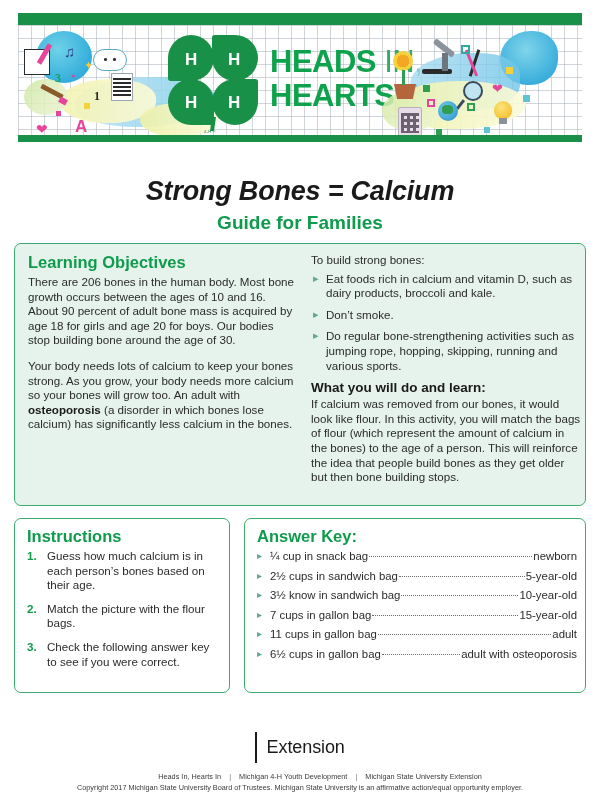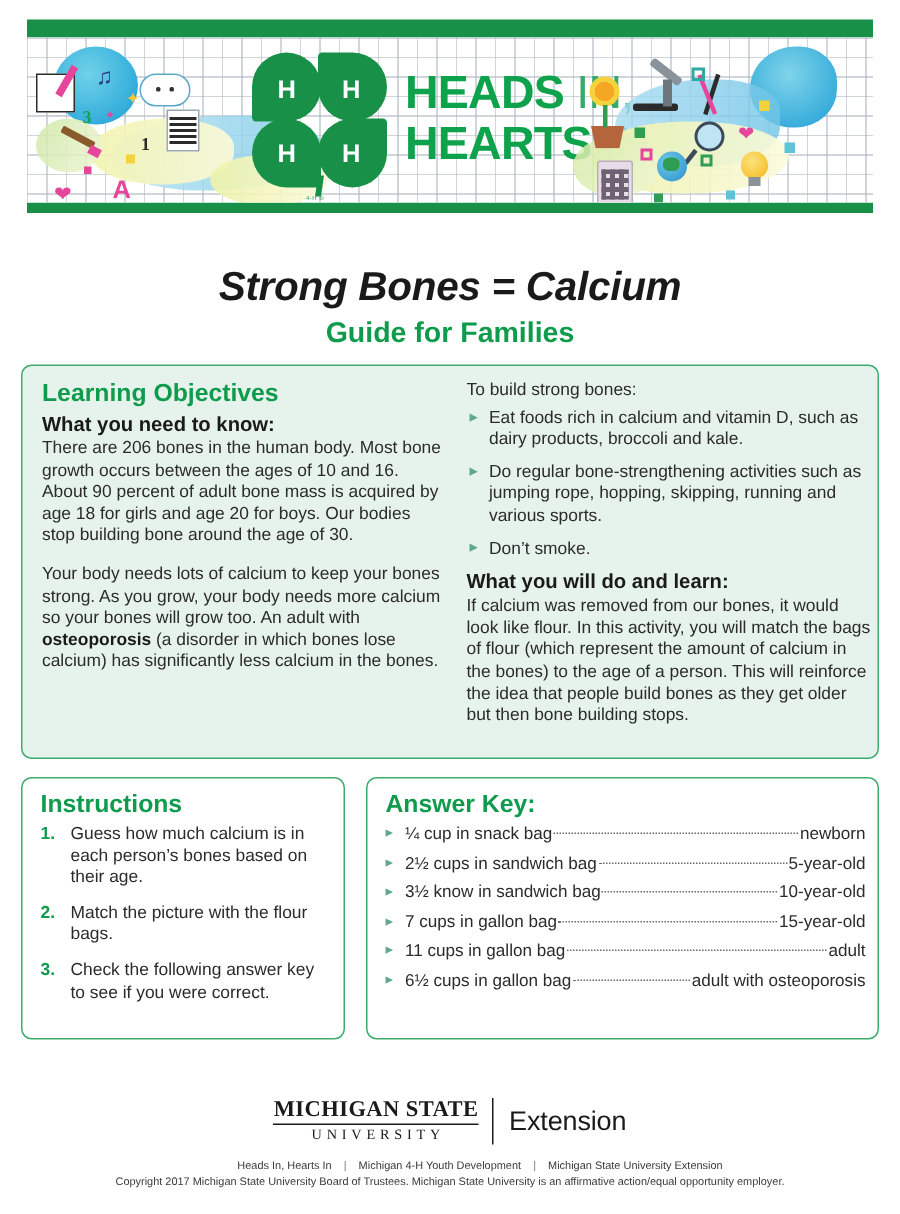--- a/index.html
+++ b/index.html
@@ -274,31 +274,30 @@
   </div>
 </div>
 
 <h1 class="title">Strong Bones = Calcium</h1>
 <h2 class="subtitle">Guide for Families</h2>
 
 <div class="box mint" id="lo-box">
   <div class="lo-cols">
     <div class="lo-left">
       <div class="box-h">Learning Objectives</div>
-      <div class="sub-h">What you need to know:</div>
       <p class="body">There are 206 bones in the human body. Most bone growth occurs between the ages of 10 and 16. About 90 percent of adult bone mass is acquired by age 18 for girls and age 20 for boys. Our bodies stop building bone around the age of 30.</p>
       <p class="body"><span>Your body needs lots of calcium to keep your bones strong. As you grow, your body needs more calcium so your bones will grow too. An adult with </span><b class="term">osteoporosis</b><span> (a disorder in which bones lose calcium) has significantly less calcium in the bones.</span></p>
     </div>
 
     <div class="lo-right">
       <p class="lead">To build strong bones:</p>
       <ul class="arrows">
         <li>Eat foods rich in calcium and vitamin D, such as dairy products, broccoli and kale.</li>
+        <li>Don’t smoke.</li>
         <li>Do regular bone-strengthening activities such as jumping rope, hopping, skipping, running and various sports.</li>
-        <li>Don’t smoke.</li>
       </ul>
       <div class="sub-h">What you will do and learn:</div>
       <p class="body">If calcium was removed from our bones, it would look like flour. In this activity, you will match the bags of flour (which represent the amount of calcium in the bones) to the age of a person. This will reinforce the idea that people build bones as they get older but then bone building stops.</p>
     </div>
   </div>
 </div>
 
 <div class="box white" id="instr-box">
   <div class="instr-inner">
     <div class="box-h">Instructions</div>
@@ -342,24 +341,20 @@
       <li>
         <span class="ak-q">6½ cups in gallon bag</span>
         <span class="ak-dots"></span>
         <span class="ak-a">adult with osteoporosis</span>
       </li>
     </ul>
   </div>
 </div>
 
 <div class="msu-logo">
-  <div class="msu-left">
-    <div class="msu-top">MICHIGAN STATE</div>
-    <div class="msu-bot">UNIVERSITY</div>
-  </div>
   <div class="msu-rule"></div>
   <div class="msu-right">Extension</div>
 </div>
 
 <div class="fineprint" id="fp1">
   <span>Heads In, Hearts In</span>
   <span class="fp-sep">|</span>
   <span>Michigan 4-H Youth Development</span>
   <span class="fp-sep">|</span>
   <span>Michigan State University Extension</span>

